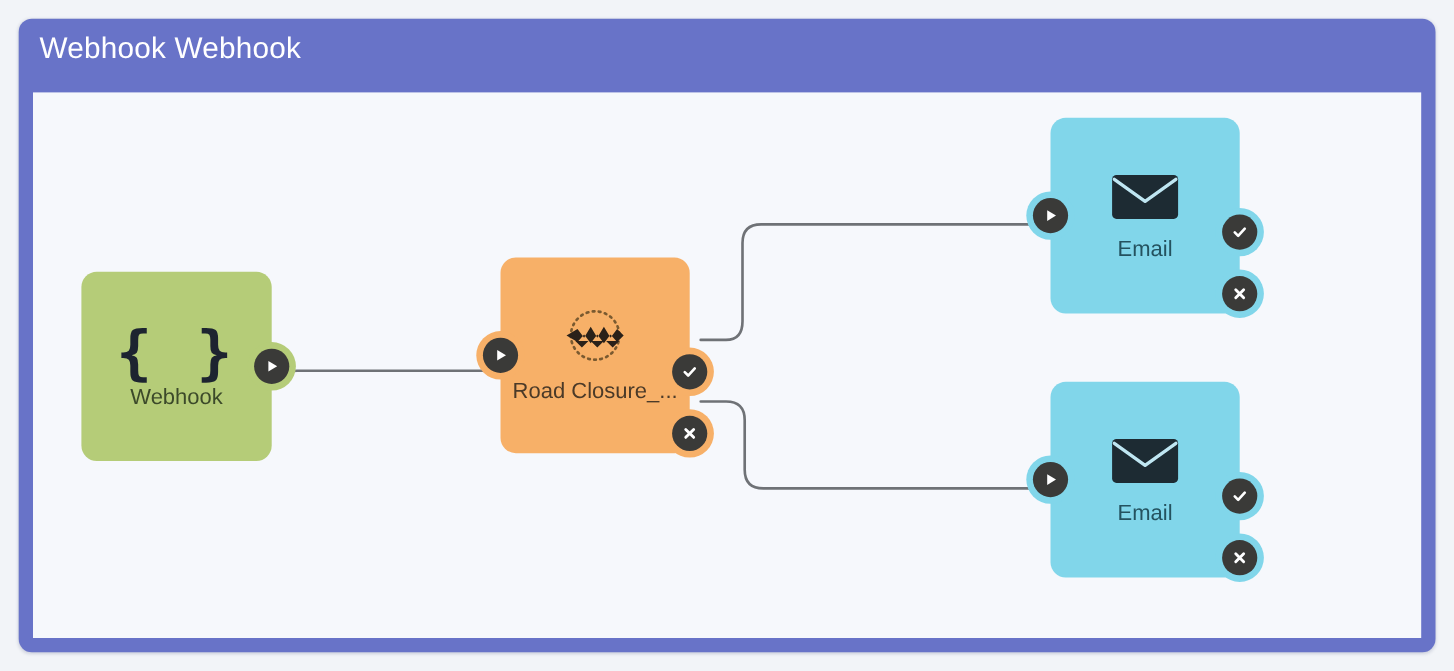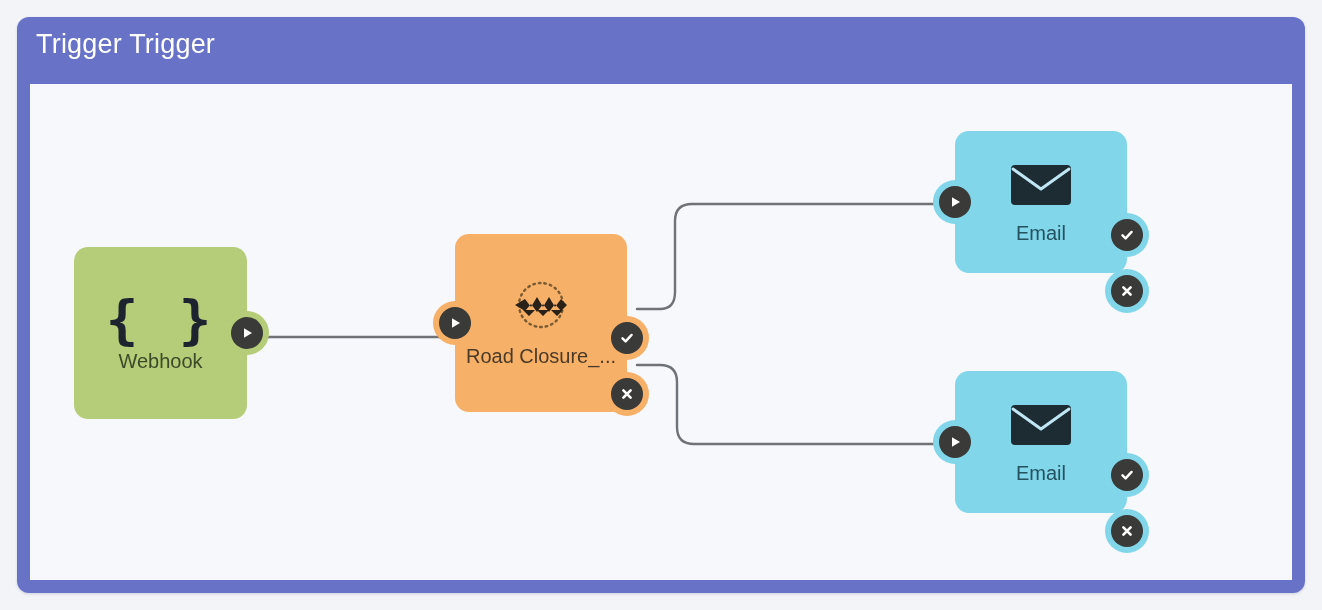--- a/index.html
+++ b/index.html
@@ -103,23 +103,22 @@
     top: 150px;
     width: 172px;
     height: 178px;
     background: #f7b068;
   }
   #node-roadclosure .node-label { color: #4b3a28; margin-top: 10px; }
 
   
   .node-email {
     width: 172px;
-    height: 142px;
+    height: 178px;
     background: #81d6ea;
-    margin-top: 24px;
   }
   #node-email-1 { left: 925px; top: 23px; }
   #node-email-2 { left: 925px; top: 263px; }
   .node-email .node-label { color: #24525f; margin-top: 14px; }
 
   
   .port {
     position: absolute;
     width: 32px;
     height: 32px;
@@ -149,21 +148,21 @@
   .pos-lower  { top: 144px; }
   .halo-mid   { top: 50%; transform: translateY(-50%); }
   .halo-upper { top: 82px; }
   .halo-lower { top: 138px; }
 </style>
 </head>
 <body>
 
 <div id="flow-frame">
 
-  <div id="flow-title">Trigger Trigger</div>
+  <div id="flow-title">Webhook Webhook</div>
 
   <div id="flow-canvas">
 
     <svg id="edge-layer" viewBox="0 0 1262 496" width="1262" height="496">
 
       <path d="M 190 257 L 240 253 L 400 253 L 415 253" fill="none" stroke="#6f7276" stroke-width="2.4" stroke-linecap="round"></path>
 
       <path d="M 607 225 L 630 225 Q 645 225 645 208 L 645 137 Q 645 120 662 120 L 913 120" fill="none" stroke="#6f7276" stroke-width="2.4" stroke-linecap="round"></path>
 
       <path d="M 607 281 L 630 281 Q 647 281 647 298 L 647 343 Q 647 360 664 360 L 913 360" fill="none" stroke="#6f7276" stroke-width="2.4" stroke-linecap="round"></path>

